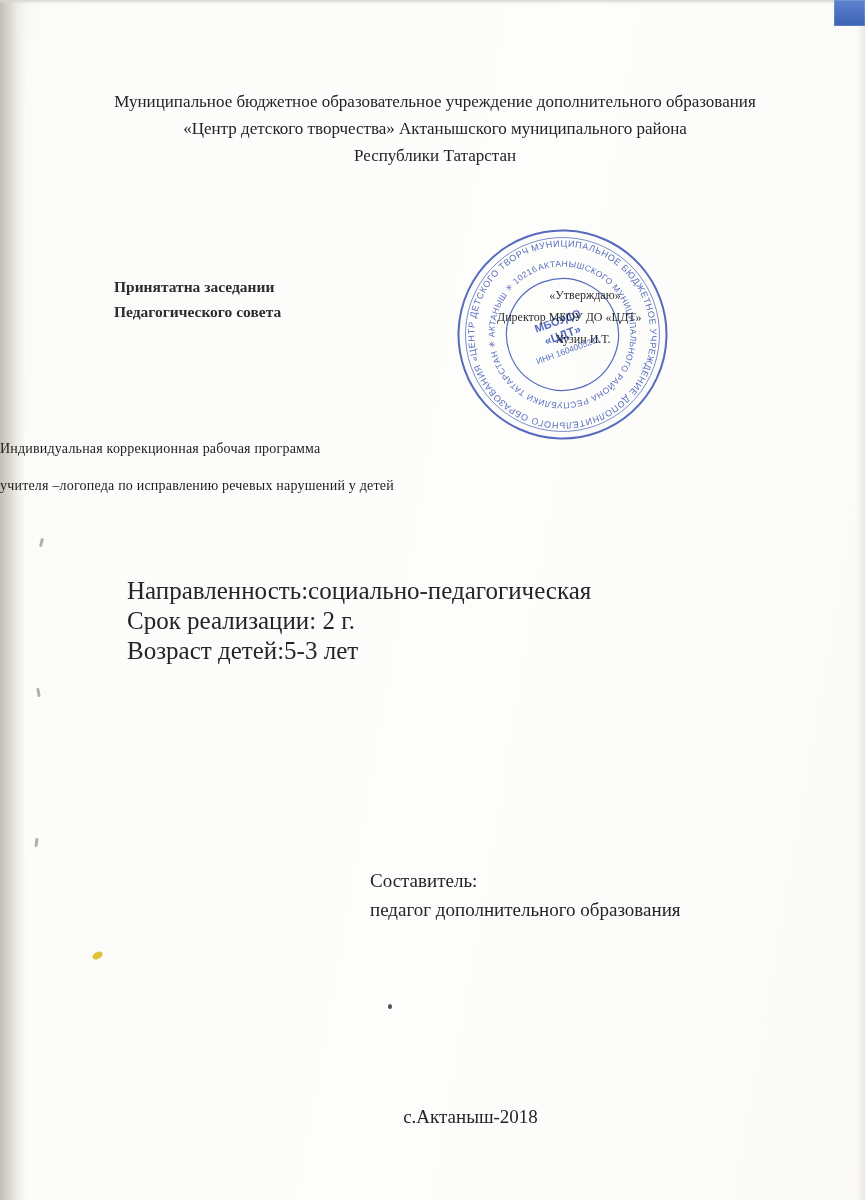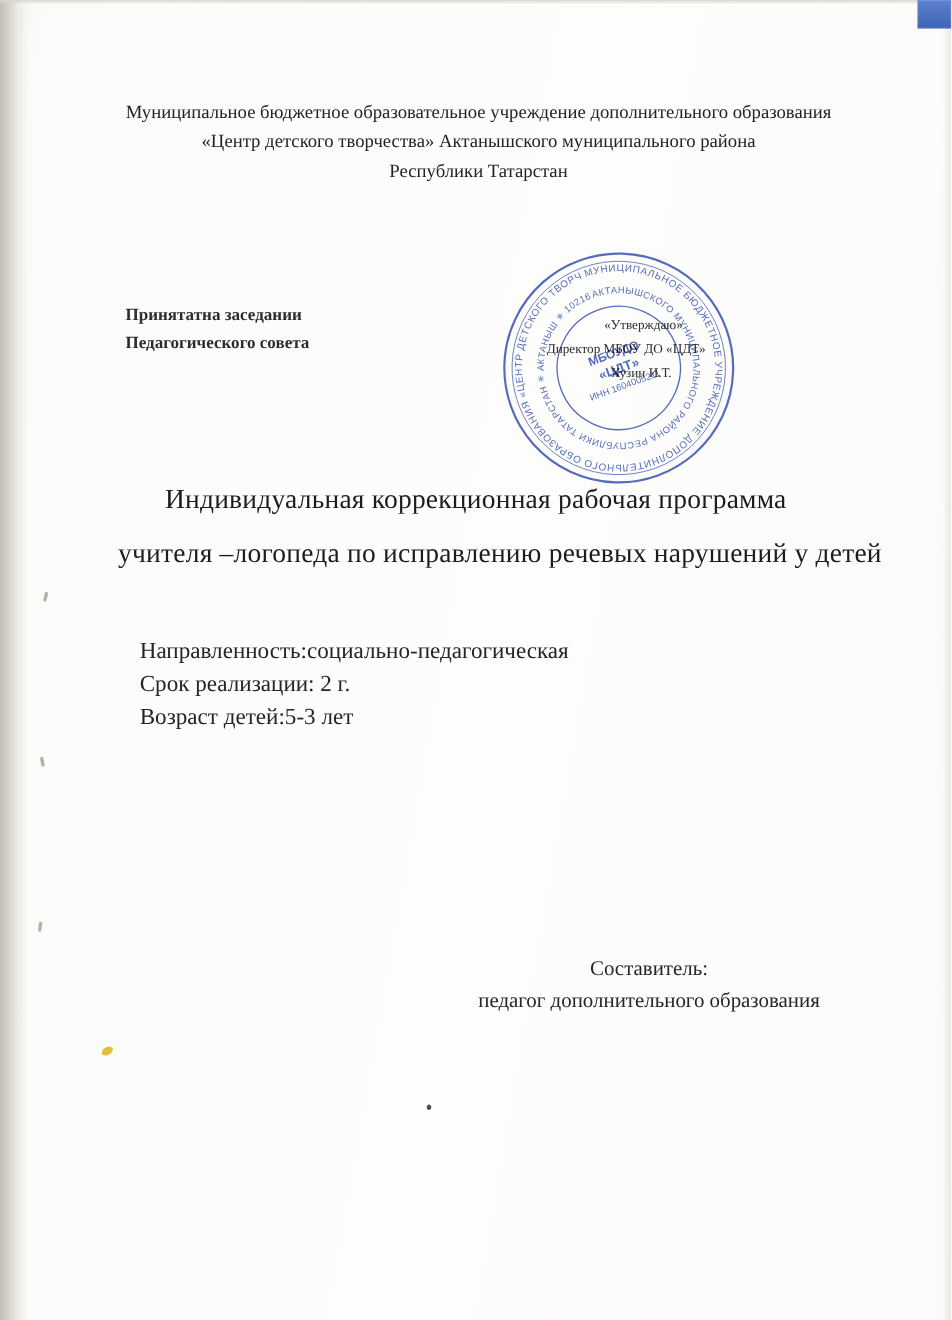--- a/index.html
+++ b/index.html
@@ -63,31 +63,31 @@
   .approval .a3 { text-align: center; padding-right: 4px; }
 
   .stamp {
     position: absolute; left: 450px; top: 222px; width: 225px; height: 225px;
     mix-blend-mode: multiply; opacity: 0.88;
   }
   .stamp svg { display: block; width: 100%; height: 100%; font-family: "Liberation Sans", sans-serif; }
 
   .title {
     position: absolute; top: 441px; left: 0; right: 0;
-    text-align: center; font-size: 25px; color: #1c1c1e; letter-spacing: 0.2px;
+    font-size: 14px; color: #1c1c1e; letter-spacing: 0.2px;
   }
-  .title .t2 { margin-top: 21px; padding-left: 44px; }
+  .title .t2 { margin-top: 21px; }
 
   .details {
     position: absolute; top: 576px; left: 127px;
-    font-size: 21px; line-height: 30px; color: #252527;
+    font-size: 25px; line-height: 30px; color: #252527;
   }
   .author {
     position: absolute; top: 866px; left: 370px; width: 440px;
-    text-align: center; font-size: 19px; line-height: 29px; color: #252527;
+    font-size: 19px; line-height: 29px; color: #252527;
   }
   .footer {
     position: absolute; top: 1106px; left: 76px; right: 0;
     text-align: center; font-size: 19px; color: #252527;
   }
 </style>
 </head>
 <body>
 
 <div class="page">
@@ -151,14 +151,15 @@
     <div>Направленность:социально-педагогическая</div>
     <div>Срок  реализации: 2 г.</div>
     <div>Возраст детей:5-3 лет</div>
   </div>
 
   <div class="author">
     <div>Составитель:</div>
     <div>педагог дополнительного образования</div>
   </div>
 
+  <div class="footer">с.Актаныш-2018</div>
 
 </div>
 
 </body></html>

